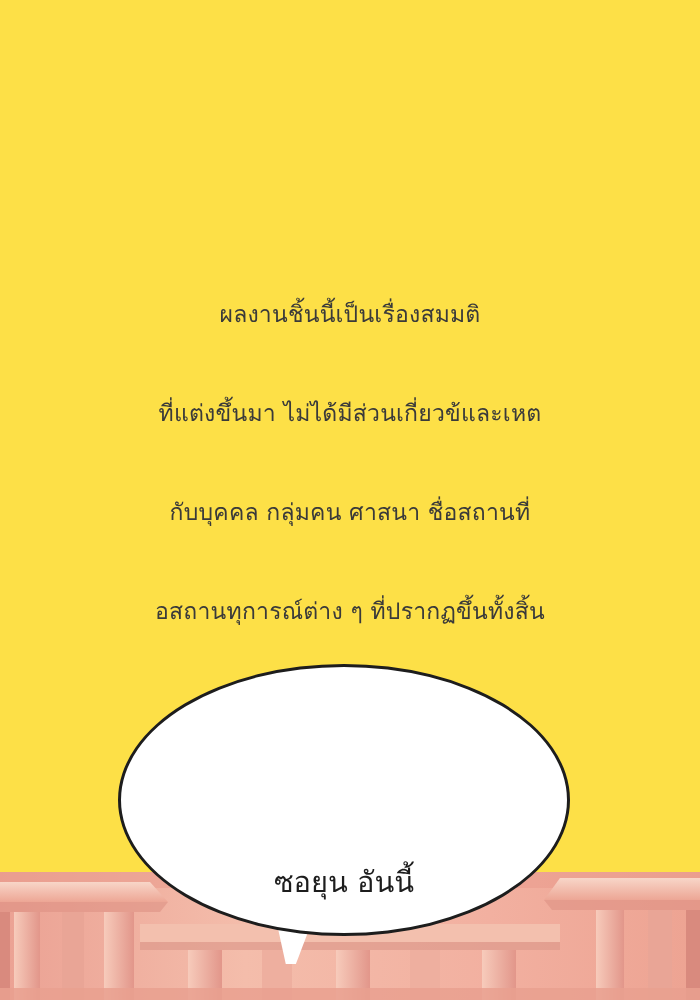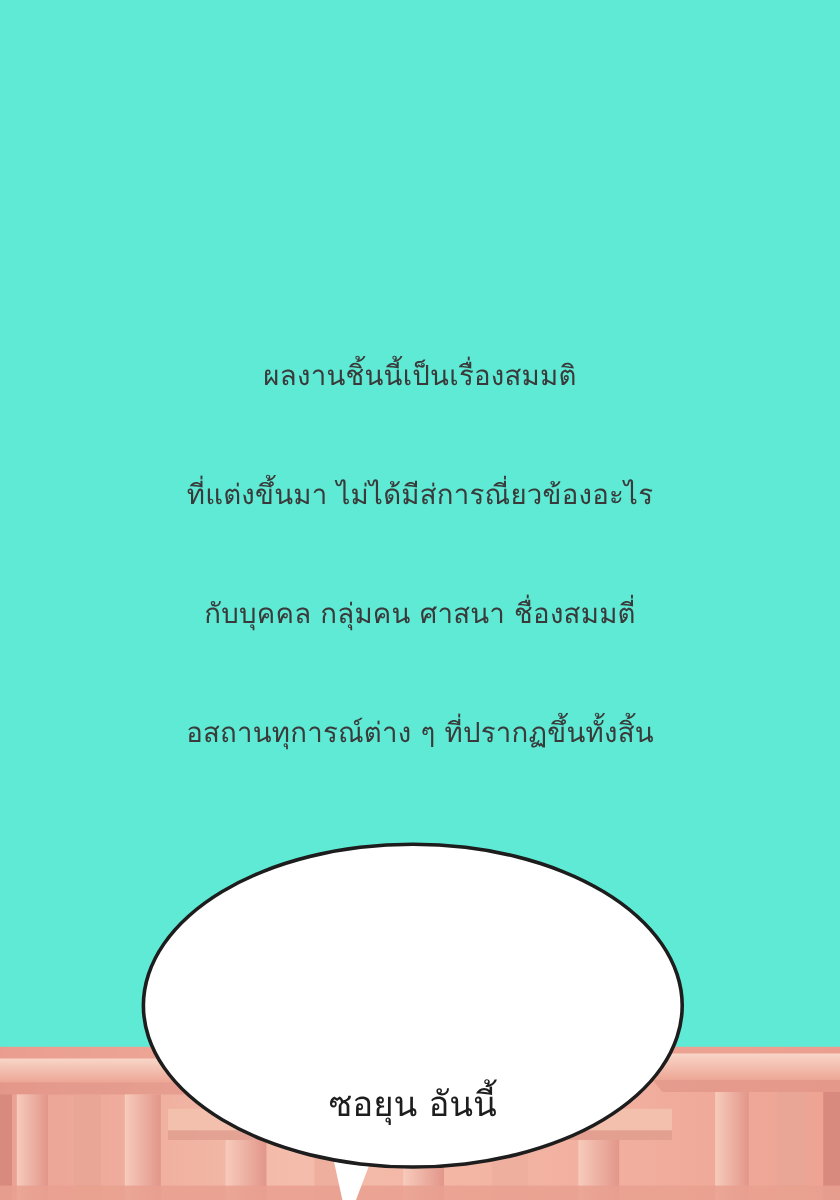--- a/index.html
+++ b/index.html
@@ -8,21 +8,21 @@
     background: #ffffff;
   }
   body {
     font-family: "DejaVu Sans", "Liberation Sans", sans-serif;
   }
   #page {
     position: relative;
     width: 700px;
     height: 1000px;
     overflow: hidden;
-    background: #5eead4;
+    background: #fde047;
   }
 
   
   #disclaimer {
     position: absolute;
     left: 0;
     top: 232px;
     width: 700px;
     text-align: center;
     color: #3a3a3a;
@@ -47,21 +47,21 @@
   #artwork svg {
     display: block;
     width: 700px;
     height: 128px;
   }
 
   
   #balloon {
     position: absolute;
     left: 118px;
-    top: 702px;
+    top: 664px;
     width: 452px;
     height: 294px;
   }
   #balloon .bubble {
     position: absolute;
     left: 0;
     top: 0;
     width: 452px;
     height: 272px;
     box-sizing: border-box;
@@ -108,22 +108,22 @@
     display: block;
   }
 </style>
 </head>
 <body>
 
 <div id="page">
 
   <div id="disclaimer">
     <span class="line">ผลงานชิ้นนี้เป็นเรื่องสมมติ</span>
-    <span class="line">ที่แต่งขึ้นมา ไม่ได้มีส่การณี่ยวข้องอะไร</span>
-    <span class="line">กับบุคคล กลุ่มคน ศาสนา ชื่องสมมตี่</span>
+    <span class="line">ที่แต่งขึ้นมา ไม่ได้มีส่วนเกี่ยวข้และเหต</span>
+    <span class="line">กับบุคคล กลุ่มคน ศาสนา ชื่อสถานที่</span>
     <span class="line">อสถานทุการณ์ต่าง ๆ ที่ปรากฏขึ้นทั้งสิ้น</span>
   </div>
 
   <div id="artwork">
     <svg viewBox="0 0 700 128" preserveAspectRatio="none">
       <defs>
         <linearGradient id="gBg" x1="0" y1="0" x2="1" y2="0">
           <stop offset="0%" stop-color="#eba193"></stop>
           <stop offset="35%" stop-color="#f4bdab"></stop>
           <stop offset="70%" stop-color="#f2b0a0"></stop>

